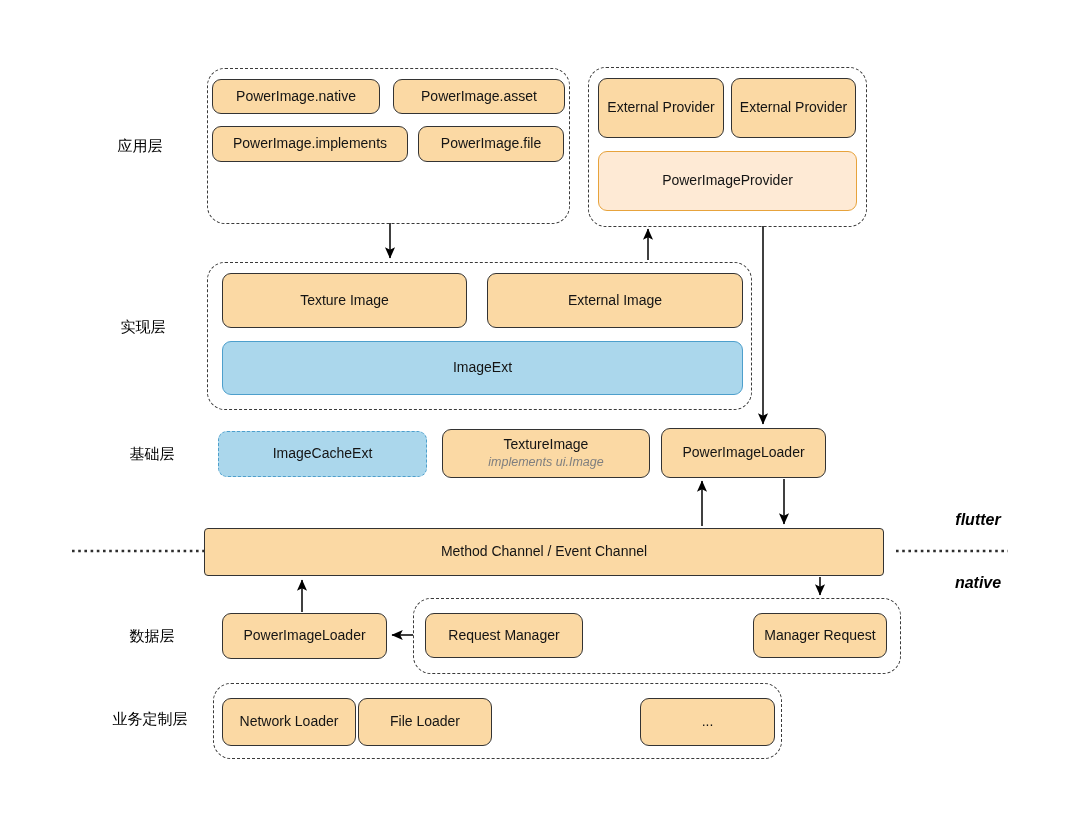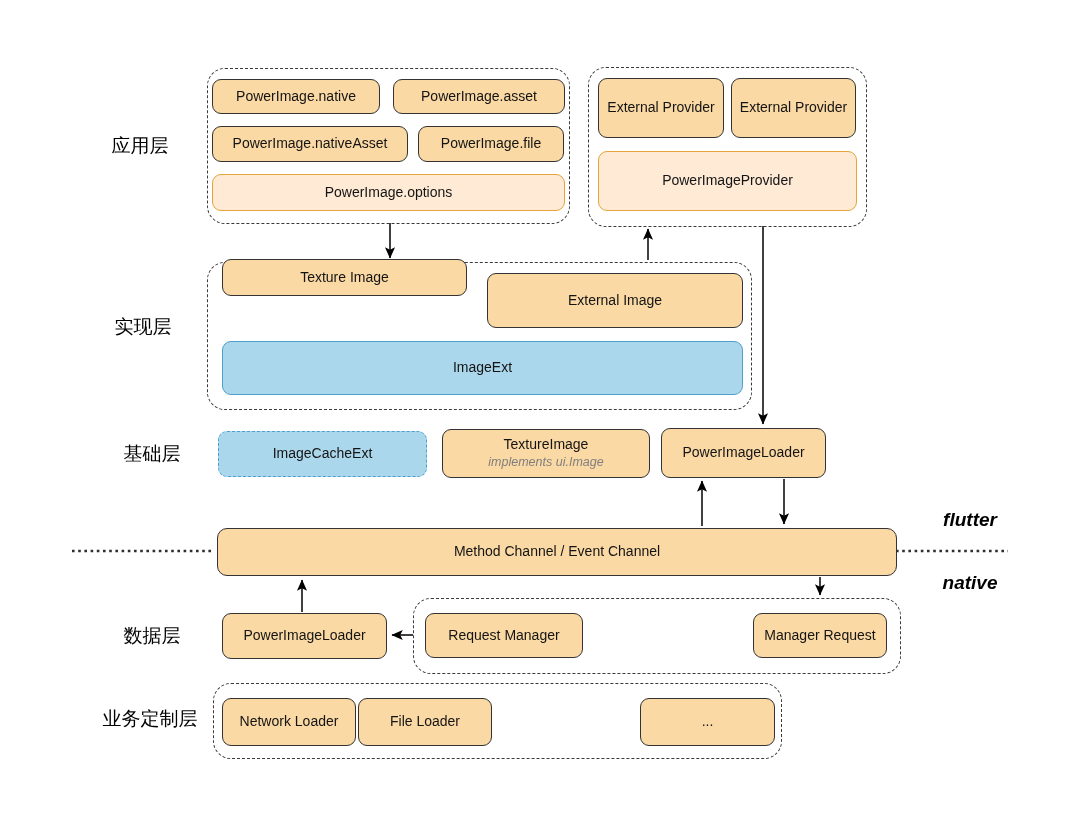--- a/index.html
+++ b/index.html
@@ -12,25 +12,25 @@
   .node{
     position:absolute;display:flex;flex-direction:column;align-items:center;justify-content:center;
     text-align:center;border-radius:9px;font-size:14px;color:#141414;
     border:1.5px solid #333333;background:#FBD9A4;line-height:1.25;padding:0 4px;box-sizing:border-box;
   }
   .node.light{background:#FEEAD5;border-color:#E7A33C;}
   .node.blue{background:#ABD7EC;border-color:#4D9FCC;}
   .node.blue-dashed{background:#ABD7EC;border:1.8px dashed #4D9FCC;}
   .node .note{font-style:italic;color:#7f7f7f;font-size:12.5px;margin-top:1px;}
   .layer-label{
-    position:absolute;font-size:19px;color:#000;transform:translate(-50%,-50%);white-space:nowrap;
+    position:absolute;font-size:15px;color:#000;transform:translate(-50%,-50%);white-space:nowrap;
   }
   .rt-label{
-    position:absolute;font-weight:bold;font-style:italic;font-size:19px;color:#000;
-    transform:translate(-50%,-50%);white-space:nowrap;
+    position:absolute;font-weight:bold;font-style:italic;font-size:16px;color:#000;
+    transform:translate(-50%,-50%);white-space:nowrap;margin-left:8px;
   }
 </style>
 </head>
 <body>
 
 <div class="canvas">
 
   <svg class="overlay" width="1080" height="827" viewBox="0 0 1080 827">
     <defs>
       <marker id="ah" viewBox="0 0 10 10" refX="9" refY="5" markerWidth="8" markerHeight="8" orient="auto-start-reverse">
@@ -61,63 +61,60 @@
   <div class="rt-label" style="left:970px;top:583px">native</div>
 
   <div class="group" style="left:207px;top:68px;width:361px;height:154px"></div>
   <div class="node" style="left:212px;top:79px;width:168px;height:35px">
     <span>PowerImage.native</span>
   </div>
   <div class="node" style="left:393px;top:79px;width:172px;height:35px">
     <span>PowerImage.asset</span>
   </div>
   <div class="node" style="left:212px;top:126px;width:196px;height:36px">
-    <span>PowerImage.nativeAsset</span>
+    <span>PowerImage.implements</span>
   </div>
   <div class="node" style="left:418px;top:126px;width:146px;height:36px">
     <span>PowerImage.file</span>
-  </div>
-  <div class="node light" style="left:212px;top:174px;width:353px;height:37px">
-    <span>PowerImage.options</span>
   </div>
 
   <div class="group" style="left:588px;top:67px;width:277px;height:158px"></div>
   <div class="node" style="left:598px;top:78px;width:126px;height:60px">
     <span>External Provider</span>
   </div>
   <div class="node" style="left:731px;top:78px;width:125px;height:60px">
     <span>External Provider</span>
   </div>
   <div class="node light" style="left:598px;top:151px;width:259px;height:60px">
     <span>PowerImageProvider</span>
   </div>
 
   <div class="group" style="left:207px;top:262px;width:543px;height:146px"></div>
-  <div class="node" style="left:222px;top:259px;width:245px;height:37px">
+  <div class="node" style="left:222px;top:273px;width:245px;height:55px">
     <span>Texture Image</span>
   </div>
   <div class="node" style="left:487px;top:273px;width:256px;height:55px">
     <span>External Image</span>
   </div>
   <div class="node blue" style="left:222px;top:341px;width:521px;height:54px">
     <span>ImageExt</span>
   </div>
 
   <div class="node" style="left:442px;top:429px;width:208px;height:49px">
     <span>TextureImage</span>
     <span class="note">implements ui.Image</span>
   </div>
   <div class="node blue-dashed" style="left:218px;top:431px;width:209px;height:46px">
     <span>ImageCacheExt</span>
   </div>
   <div class="node" style="left:661px;top:428px;width:165px;height:50px">
     <span>PowerImageLoader</span>
   </div>
 
-  <div class="node" style="left:217px;top:528px;width:680px;height:48px;border-radius:10px">
+  <div class="node" style="left:204px;top:528px;width:680px;height:48px;border-radius:4px">
     <span>Method Channel / Event Channel</span>
   </div>
 
   <div class="node" style="left:222px;top:613px;width:165px;height:46px">
     <span>PowerImageLoader</span>
   </div>
   <div class="group" style="left:413px;top:598px;width:486px;height:74px"></div>
   <div class="node" style="left:425px;top:613px;width:158px;height:45px">
     <span>Request Manager</span>
   </div>

